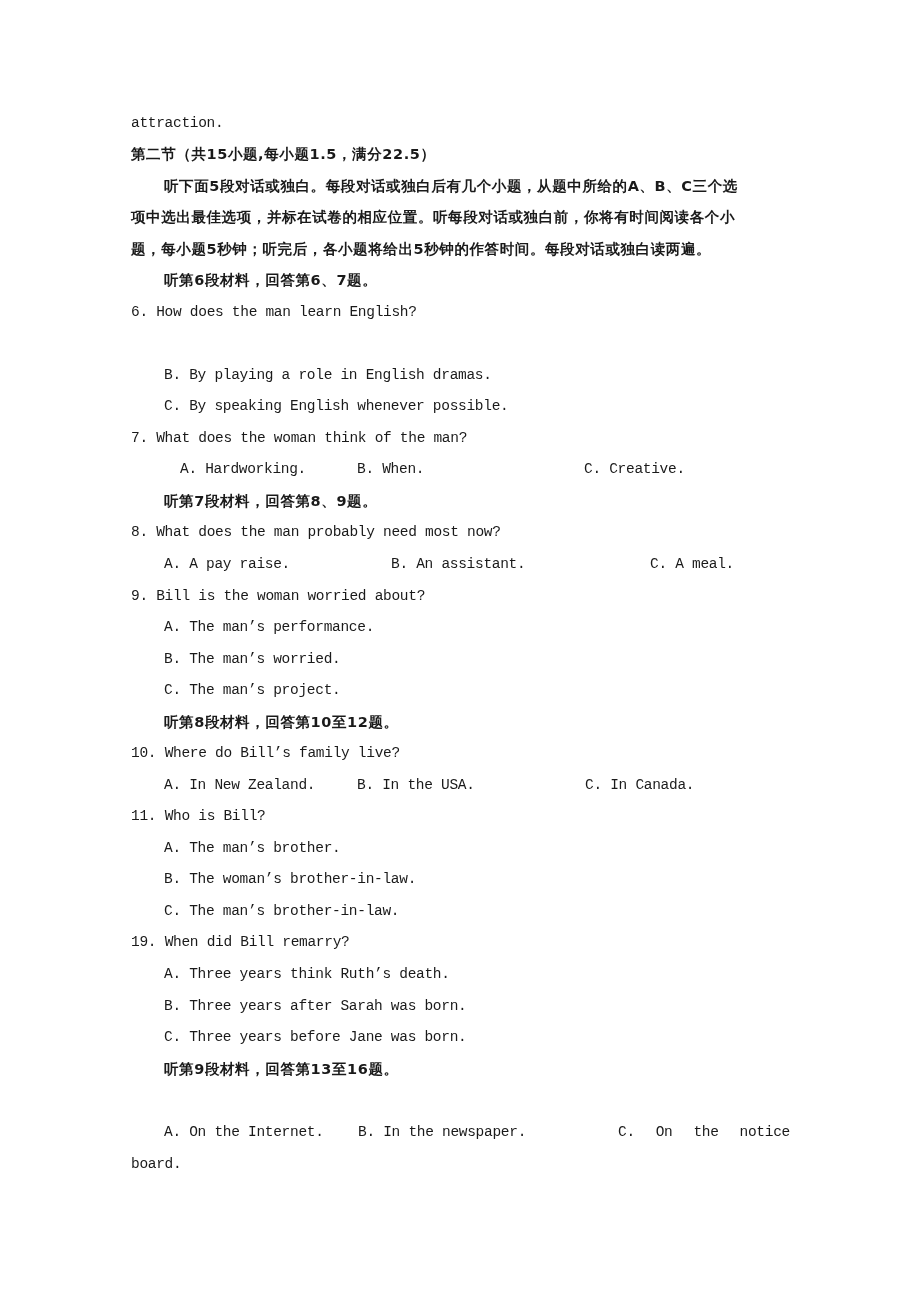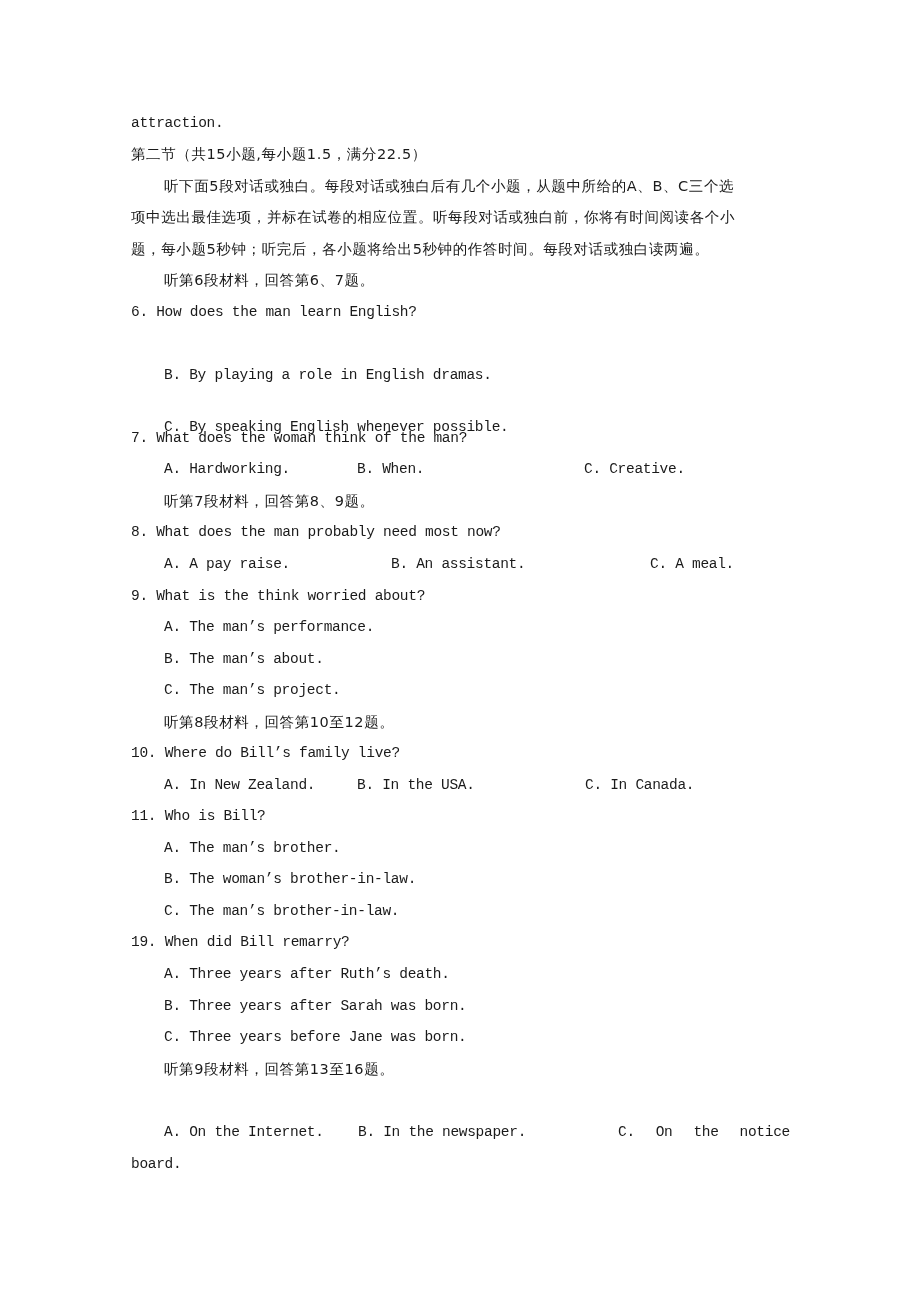--- a/index.html
+++ b/index.html
@@ -1,21 +1,21 @@
 <!DOCTYPE html>
 <html><head>
 <meta charset="utf-8">
 <style>
   html, body { margin: 0; padding: 0; background: #ffffff; }
   body { width: 920px; height: 1302px; position: relative; overflow: hidden;
          font-family: "DejaVu Serif", "Liberation Serif", serif; color: #1a1a1a; }
   .page { position: absolute; left: 0; top: 0; width: 920px; height: 1302px; background: #fff; }
   .line { position: absolute; font-size: 14.5px; line-height: 18px; white-space: nowrap;
           font-family: "Liberation Mono", "DejaVu Sans Mono", monospace; letter-spacing: -0.3px; }
-  .cn { font-family: "DejaVu Sans", "Liberation Sans", sans-serif; font-size: 14.5px; letter-spacing: 0.6px; }
+  .cn { font-family: "DejaVu Sans", "Liberation Sans", sans-serif; font-size: 14.5px; letter-spacing: 0.6px; font-weight: bold; }
   .l0 { left: 131px; }
   .l1 { left: 164px; }
   .opt { position: absolute; white-space: nowrap; }
 </style>
 </head>
 <body>
 
 <div class="page">
 
   <div class="line l0" style="top:114px">attraction.</div>
@@ -25,50 +25,50 @@
   <div class="line l0 cn" style="top:208px">项中选出最佳选项，并标在试卷的相应位置。听每段对话或独白前，你将有时间阅读各个小</div>
   <div class="line l0 cn" style="top:240px">题，每小题5秒钟；听完后，各小题将给出5秒钟的作答时间。每段对话或独白读两遍。</div>
 
   <div class="line l1 cn" style="top:271px">听第6段材料，回答第6、7题。</div>
 
   <div class="line l0" style="top:303px">
     <span>6.</span>
     <span>How does the man learn English?</span>
   </div>
   <div class="line l1" style="top:366px">B. By playing a role in English dramas.</div>
-  <div class="line l1" style="top:418px">C. By speaking English whenever possible.</div>
+  <div class="line l1" style="top:397px">C. By speaking English whenever possible.</div>
 
   <div class="line l0" style="top:429px">
     <span>7.</span>
     <span>What does the woman think of the man?</span>
   </div>
   <div class="line" style="top:460px; left:164px">
-    <span class="opt" style="left:0">A. Hardworking.</span>
+    <span class="opt" style="left:16px">A. Hardworking.</span>
     <span class="opt" style="left:193px">B. When.</span>
     <span class="opt" style="left:420px">C. Creative.</span>
   </div>
 
   <div class="line l1 cn" style="top:492px">听第7段材料，回答第8、9题。</div>
 
   <div class="line l0" style="top:523px">
     <span>8.</span>
     <span>What does the man probably need most now?</span>
   </div>
   <div class="line" style="top:555px; left:164px">
     <span class="opt" style="left:0">A. A pay raise.</span>
     <span class="opt" style="left:227px">B. An assistant.</span>
     <span class="opt" style="left:486px">C. A meal.</span>
   </div>
 
   <div class="line l0" style="top:587px">
     <span>9.</span>
-    <span>What is the think worried about?</span>
+    <span>Bill is the woman worried about?</span>
   </div>
   <div class="line l1" style="top:618px">A. The man’s performance.</div>
-  <div class="line l1" style="top:650px">B. The man’s about.</div>
+  <div class="line l1" style="top:650px">B. The man’s worried.</div>
   <div class="line l1" style="top:681px">C. The man’s project.</div>
 
   <div class="line l1 cn" style="top:713px">听第8段材料，回答第10至12题。</div>
 
   <div class="line l0" style="top:744px">
     <span>10.</span>
     <span>Where do Bill’s family live?</span>
   </div>
   <div class="line" style="top:776px; left:164px">
     <span class="opt" style="left:0">A. In New Zealand.</span>
@@ -81,21 +81,21 @@
     <span>Who is Bill?</span>
   </div>
   <div class="line l1" style="top:839px">A. The man’s brother.</div>
   <div class="line l1" style="top:870px">B. The woman’s brother-in-law.</div>
   <div class="line l1" style="top:902px">C. The man’s brother-in-law.</div>
 
   <div class="line l0" style="top:933px">
     <span>19.</span>
     <span>When did Bill remarry?</span>
   </div>
-  <div class="line l1" style="top:965px">A. Three years after Ruth’s death.</div>
+  <div class="line l1" style="top:965px">A. Three years think Ruth’s death.</div>
   <div class="line l1" style="top:997px">B. Three years after Sarah was born.</div>
   <div class="line l1" style="top:1028px">C. Three years before Jane was born.</div>
 
   <div class="line l1 cn" style="top:1060px">听第9段材料，回答第13至16题。</div>
 
   <div class="line" style="top:1123px; left:164px; width:626px">
     <span class="opt" style="left:0">A. On the Internet.</span>
     <span class="opt" style="left:194px">B. In the newspaper.</span>
     <span class="opt" style="left:454px; width:172px; display:flex; justify-content:space-between;">
       <span>C.</span>

